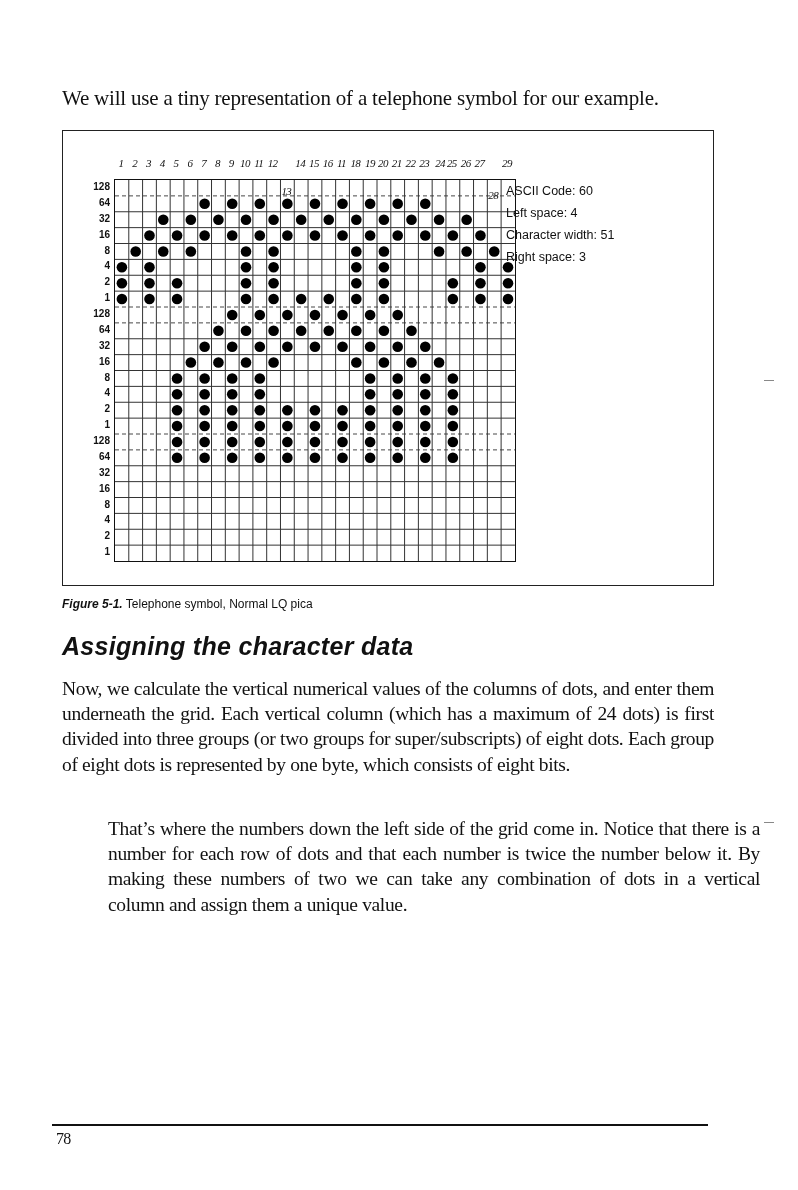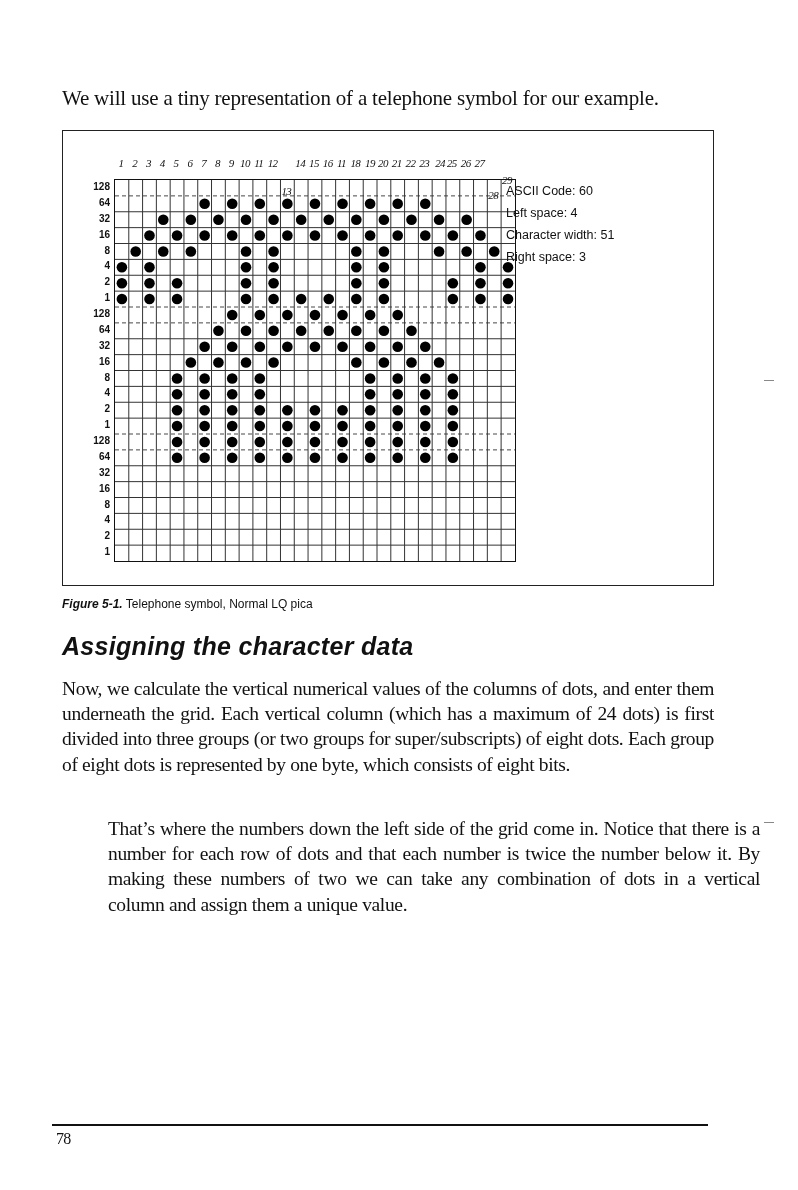--- a/index.html
+++ b/index.html
@@ -53,21 +53,21 @@
     <span style="left: 249px;">19</span>
     <span style="left: 262.01px;">20</span>
     <span style="left: 275.8px;">21</span>
     <span style="left: 289.59px;">22</span>
     <span style="left: 303.38px;">23</span>
     <span style="left: 317.17px; text-align: right;">24</span>
     <span style="left: 330.96px; font-family: Liberation Serif, serif;">25</span>
     <span style="left: 344.75px;">26</span>
     <span style="left: 358.54px;">27</span>
     <span style="left: 372.33px; margin-top: 32px;">28</span>
-    <span style="left: 386.12px; margin-top: 17px;">29</span>
+    <span style="left: 386.12px;">29</span>
   </div>
 <div id="rowlabels">
     <span style="top: 0px;">128</span>
     <span style="top: 15.875px;">64</span>
     <span style="top: 31.75px;">32</span>
     <span style="top: 47.625px;">16</span>
     <span style="top: 63.5px;">8</span>
     <span style="top: 79.375px;">4</span>
     <span style="top: 95.25px;">2</span>
     <span style="top: 111.125px;">1</span>

